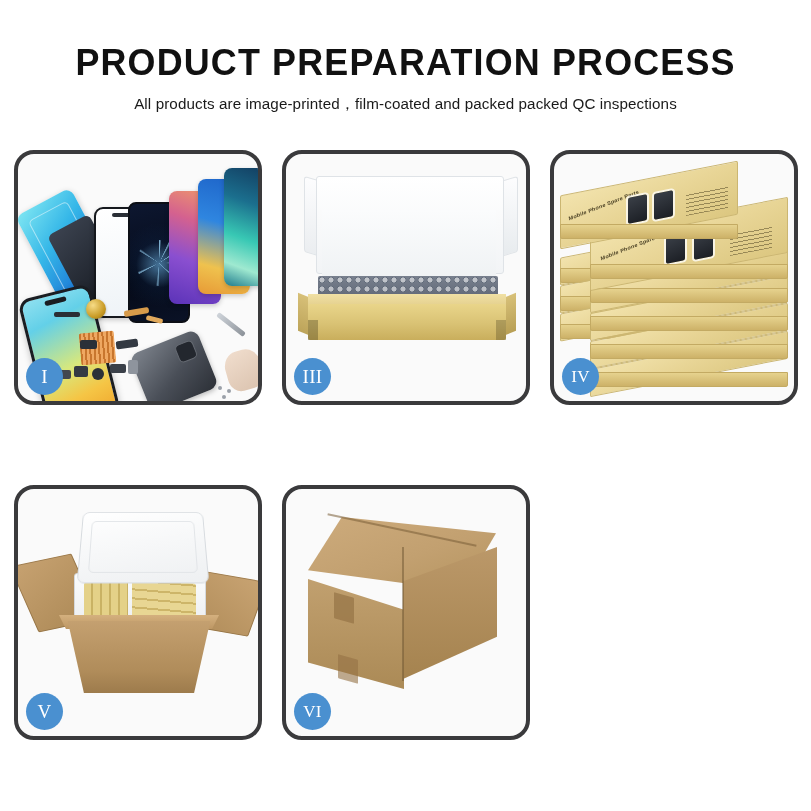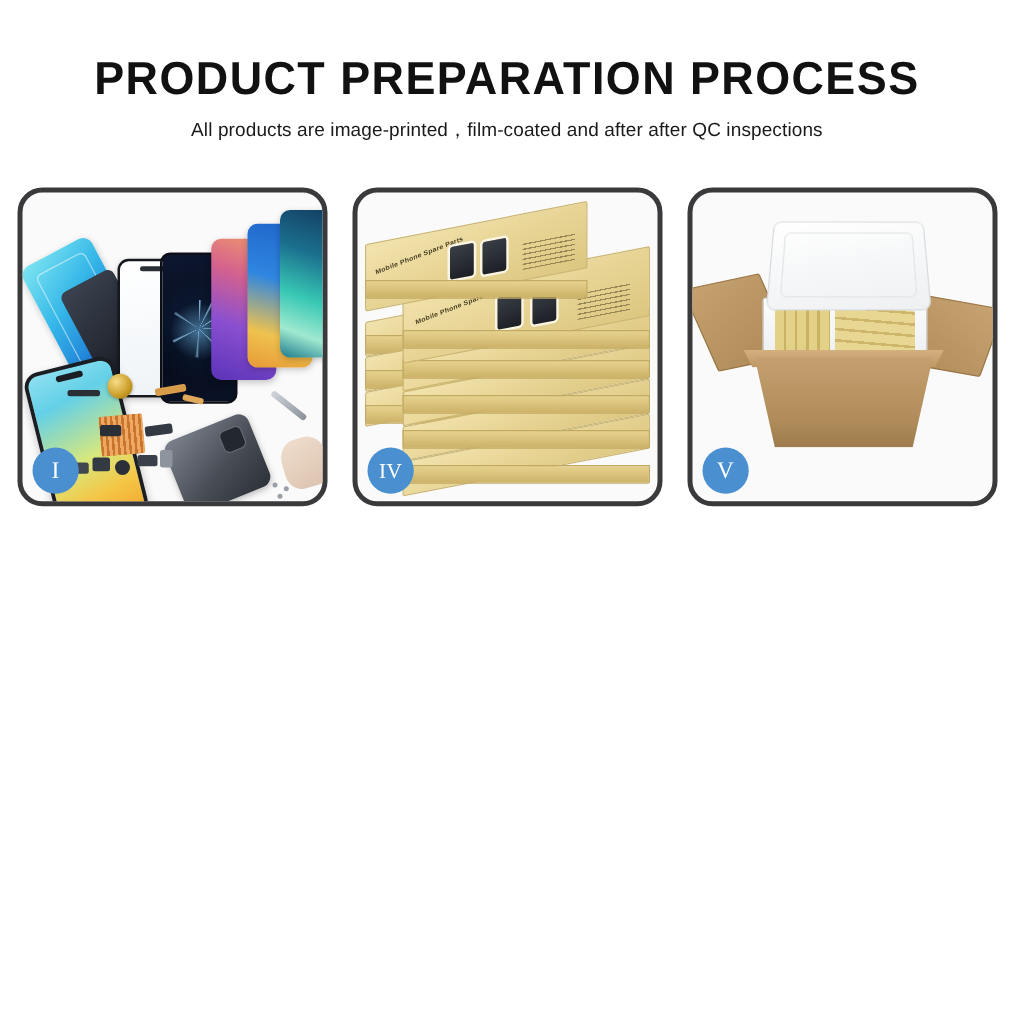--- a/index.html
+++ b/index.html
@@ -369,21 +369,21 @@
     background:rgba(110,85,50,.5);
   }
 </style>
 </head>
 <body>
 
 <div class="page">
 
   <div class="header">
     <div class="title">PRODUCT PREPARATION PROCESS</div>
-    <div class="subtitle">All products are image-printed，film-coated and after after QC inspections</div>
+    <div class="subtitle">All products are image-printed，film-coated and packed packed QC inspections</div>
   </div>
 
   <div class="grid">
 
     <div class="panel">
       <div class="stage">
         <div class="ph p1-film"></div>
         <div class="ph p1-darkscreen"></div>
         <div class="ph p1-glass"></div>
         <div class="ph p1-dark"></div>
@@ -409,20 +409,36 @@
         <div class="ph p1-screws">
           <i style="left:0;top:0"></i>
             <i style="left:9px;top:3px"></i>
             <i style="left:4px;top:9px"></i>
         </div>
       </div>
       <div class="badge">I</div>
     </div>
 
 
+    <div class="panel">
+      <div class="stage">
+        <div class="p3-lid-flapL"></div>
+        <div class="p3-lid-flapR"></div>
+        <div class="p3-lid-back"></div>
+        <div class="p3-inner-white"></div>
+        <div class="p3-bubblefill"></div>
+        <div class="p3-tray-left"></div>
+        <div class="p3-tray-right"></div>
+        <div class="p3-tray-top"></div>
+        <div class="p3-tray-front"></div>
+        <div class="p3-shadowL"></div>
+        <div class="p3-shadowR"></div>
+      </div>
+      <div class="badge">III</div>
+    </div>
 
     <div class="panel">
       <div class="stage p4">
 
         <div class="bx" style="left:6px;top:92px;width:118px;height:26px;">
           <div class="top"></div>
             <div class="front" style="top:22px"></div>
         </div>
         <div class="bx" style="left:6px;top:120px;width:118px;height:26px;">
           <div class="top"></div>
@@ -479,15 +495,27 @@
         <div class="p5-foam-box"></div>
         <div class="p5-goldrowL"></div>
         <div class="p5-goldrowR"></div>
         <div class="p5-foam-lid"></div>
         <div class="p5-body-top"></div>
         <div class="p5-body"></div>
       </div>
       <div class="badge">V</div>
     </div>
 
+    <div class="panel">
+      <div class="stage">
+        <div class="p6-top"></div>
+        <div class="p6-top-seam"></div>
+        <div class="p6-left"></div>
+        <div class="p6-right"></div>
+        <div class="p6-edge"></div>
+        <div class="p6-tape1"></div>
+        <div class="p6-tape2"></div>
+      </div>
+      <div class="badge wide">VI</div>
+    </div>
 
   </div>
 </div>
 
 </body></html>

